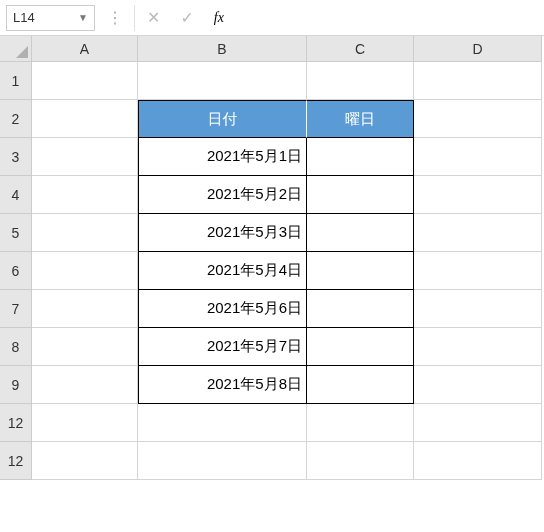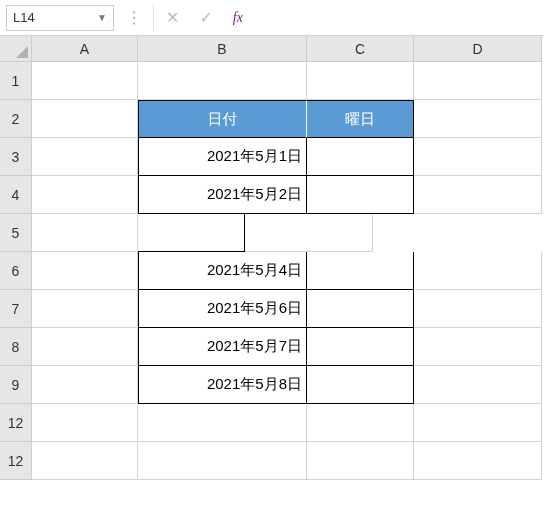--- a/index.html
+++ b/index.html
@@ -20,21 +20,21 @@
       align-items: center;
       height: 36px;
       border-bottom: 1px solid #d4d4d4;
       background: #fff;
       padding: 4px 6px;
       gap: 8px;
     }
     .name-box {
       display: flex;
       align-items: center;
-      width: 108px;
+      width: 89px;
       height: 26px;
       border: 1px solid #ccc;
       background: #fff;
       padding: 0 6px;
       position: relative;
     }
     .name-box-text {
       flex: 1;
       font-size: 13px;
       color: #333;
@@ -57,21 +57,21 @@
       border-left: 1px solid #e0e0e0;
       height: 26px;
     }
     .fb-btn {
       color: #bbb;
       font-size: 16px;
       cursor: default;
     }
     .fx-label {
       font-style: italic;
-      color: #701a75;
+      color: #000000;
       font-size: 14px;
       font-family: "Times New Roman", serif;
       text-align: center;
     }
     .formula-input {
       flex: 1;
       height: 26px;
       border: none;
       outline: none;
       font-size: 14px;
@@ -245,20 +245,21 @@
       <div class="cell col-D h-38"></div>
     </div>
     <div class="grid-row">
       <div class="cell col-A h-38"></div>
       <div class="cell bordered-cell first-col col-B h-38">2021年5月2日</div>
       <div class="cell bordered-cell col-C h-38"></div>
       <div class="cell col-D h-38"></div>
     </div>
     <div class="grid-row">
       <div class="cell col-A h-38"></div>
+      <div class="cell bordered-cell first-col col-B h-38">2021年5月3日</div>
       <div class="cell bordered-cell col-C h-38"></div>
       <div class="cell col-D h-38"></div>
     </div>
     <div class="grid-row">
       <div class="cell col-A h-38"></div>
       <div class="cell bordered-cell first-col col-B h-38">2021年5月4日</div>
       <div class="cell bordered-cell col-C h-38"></div>
       <div class="cell col-D h-38"></div>
     </div>
     <div class="grid-row">

